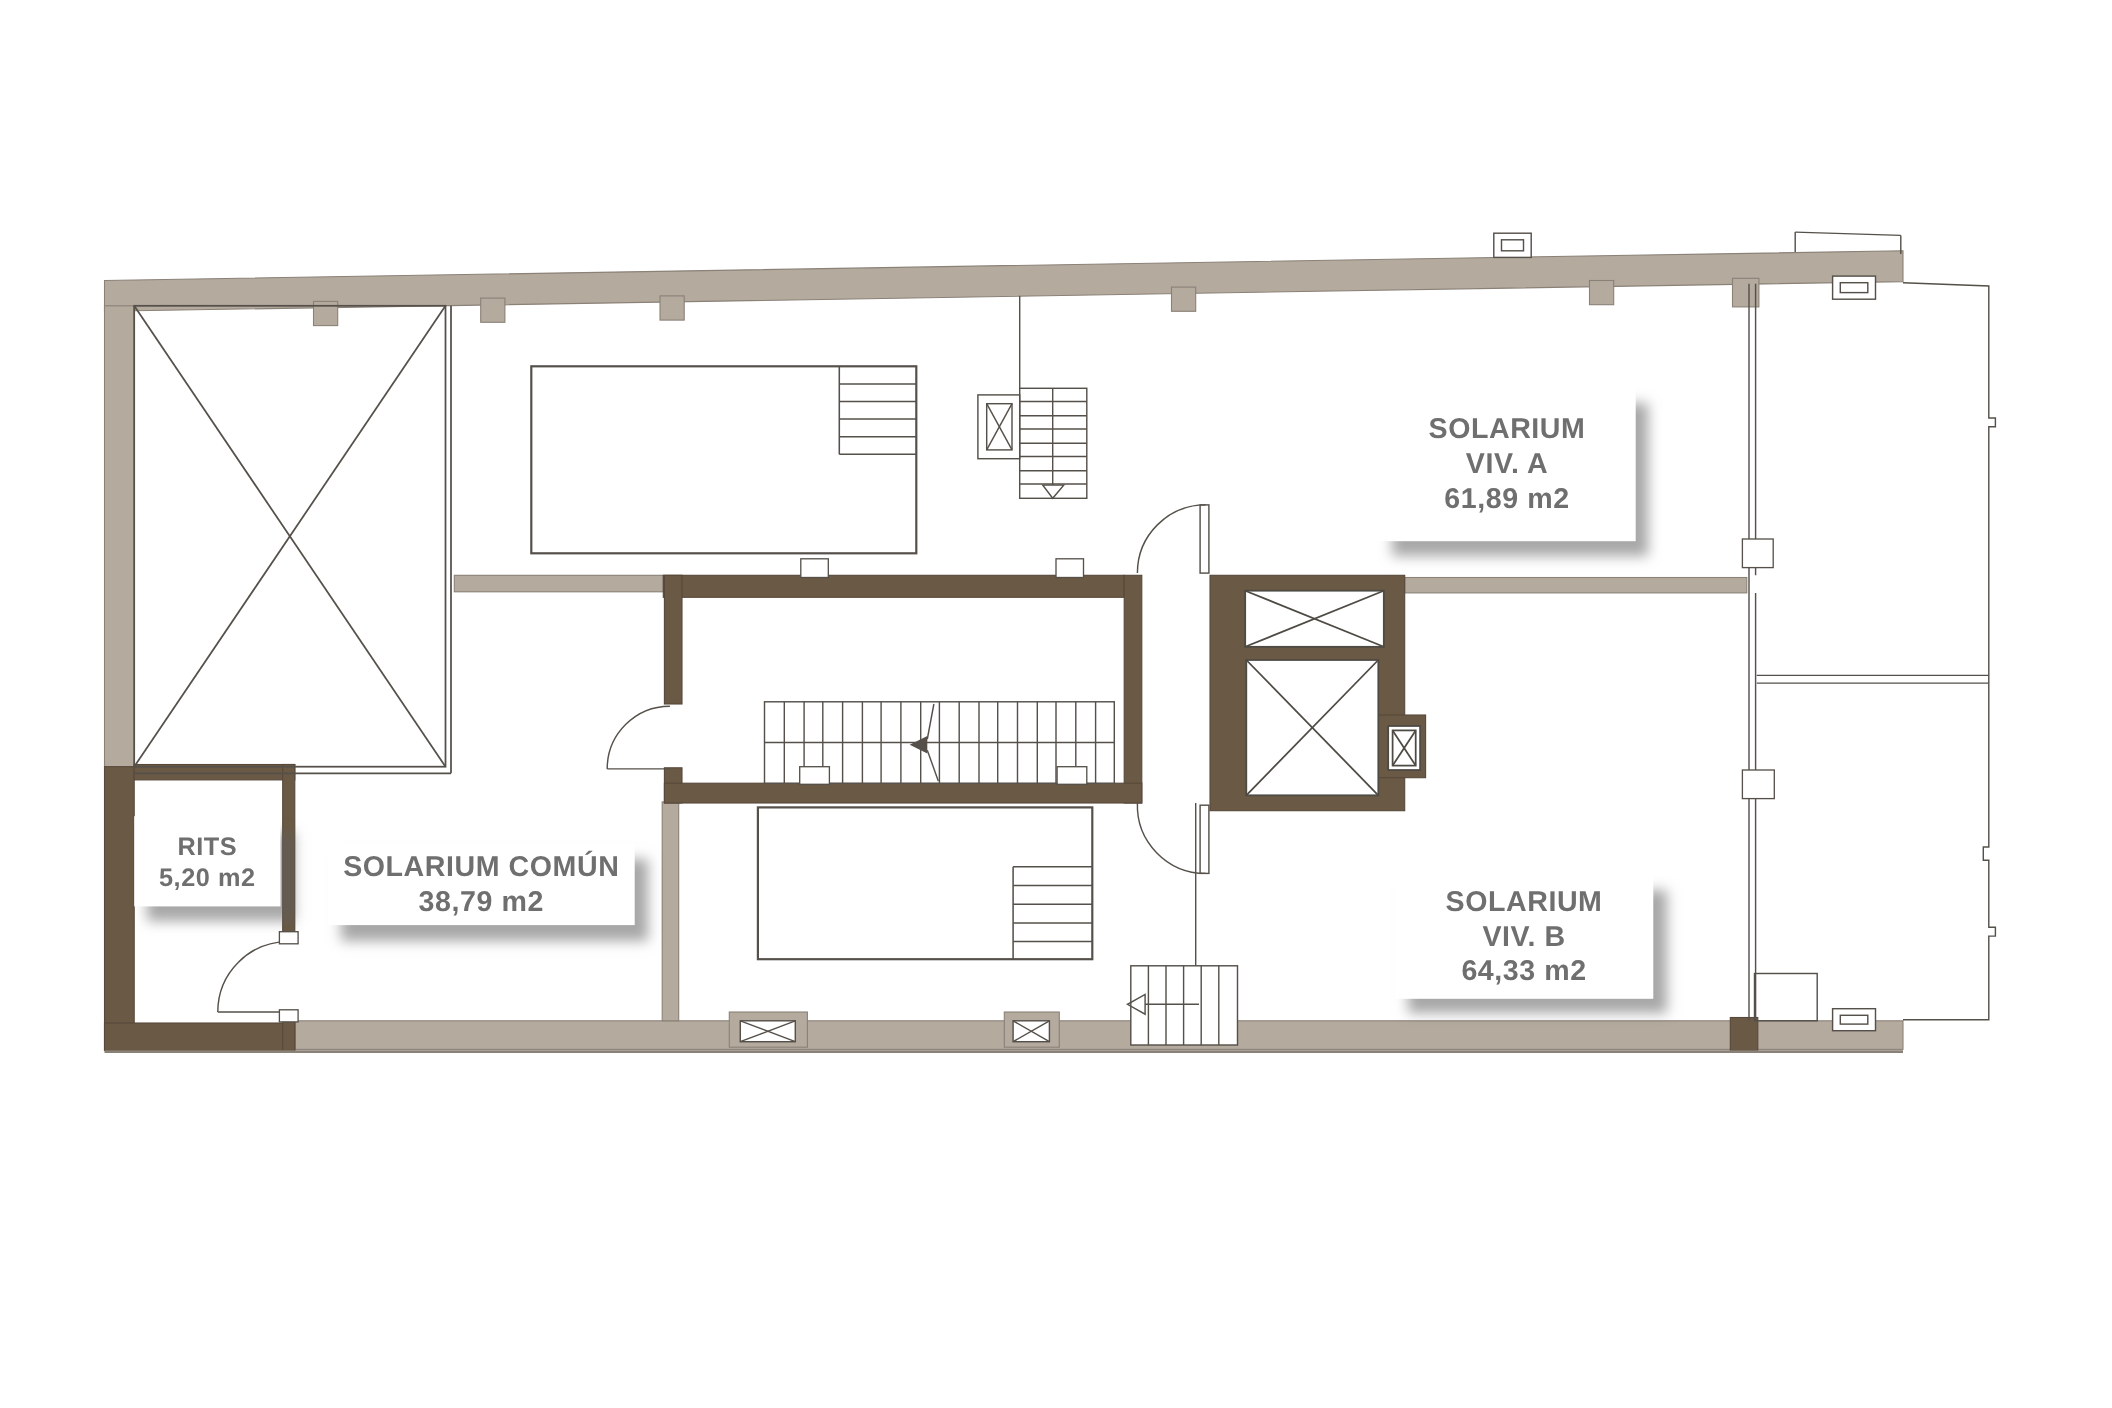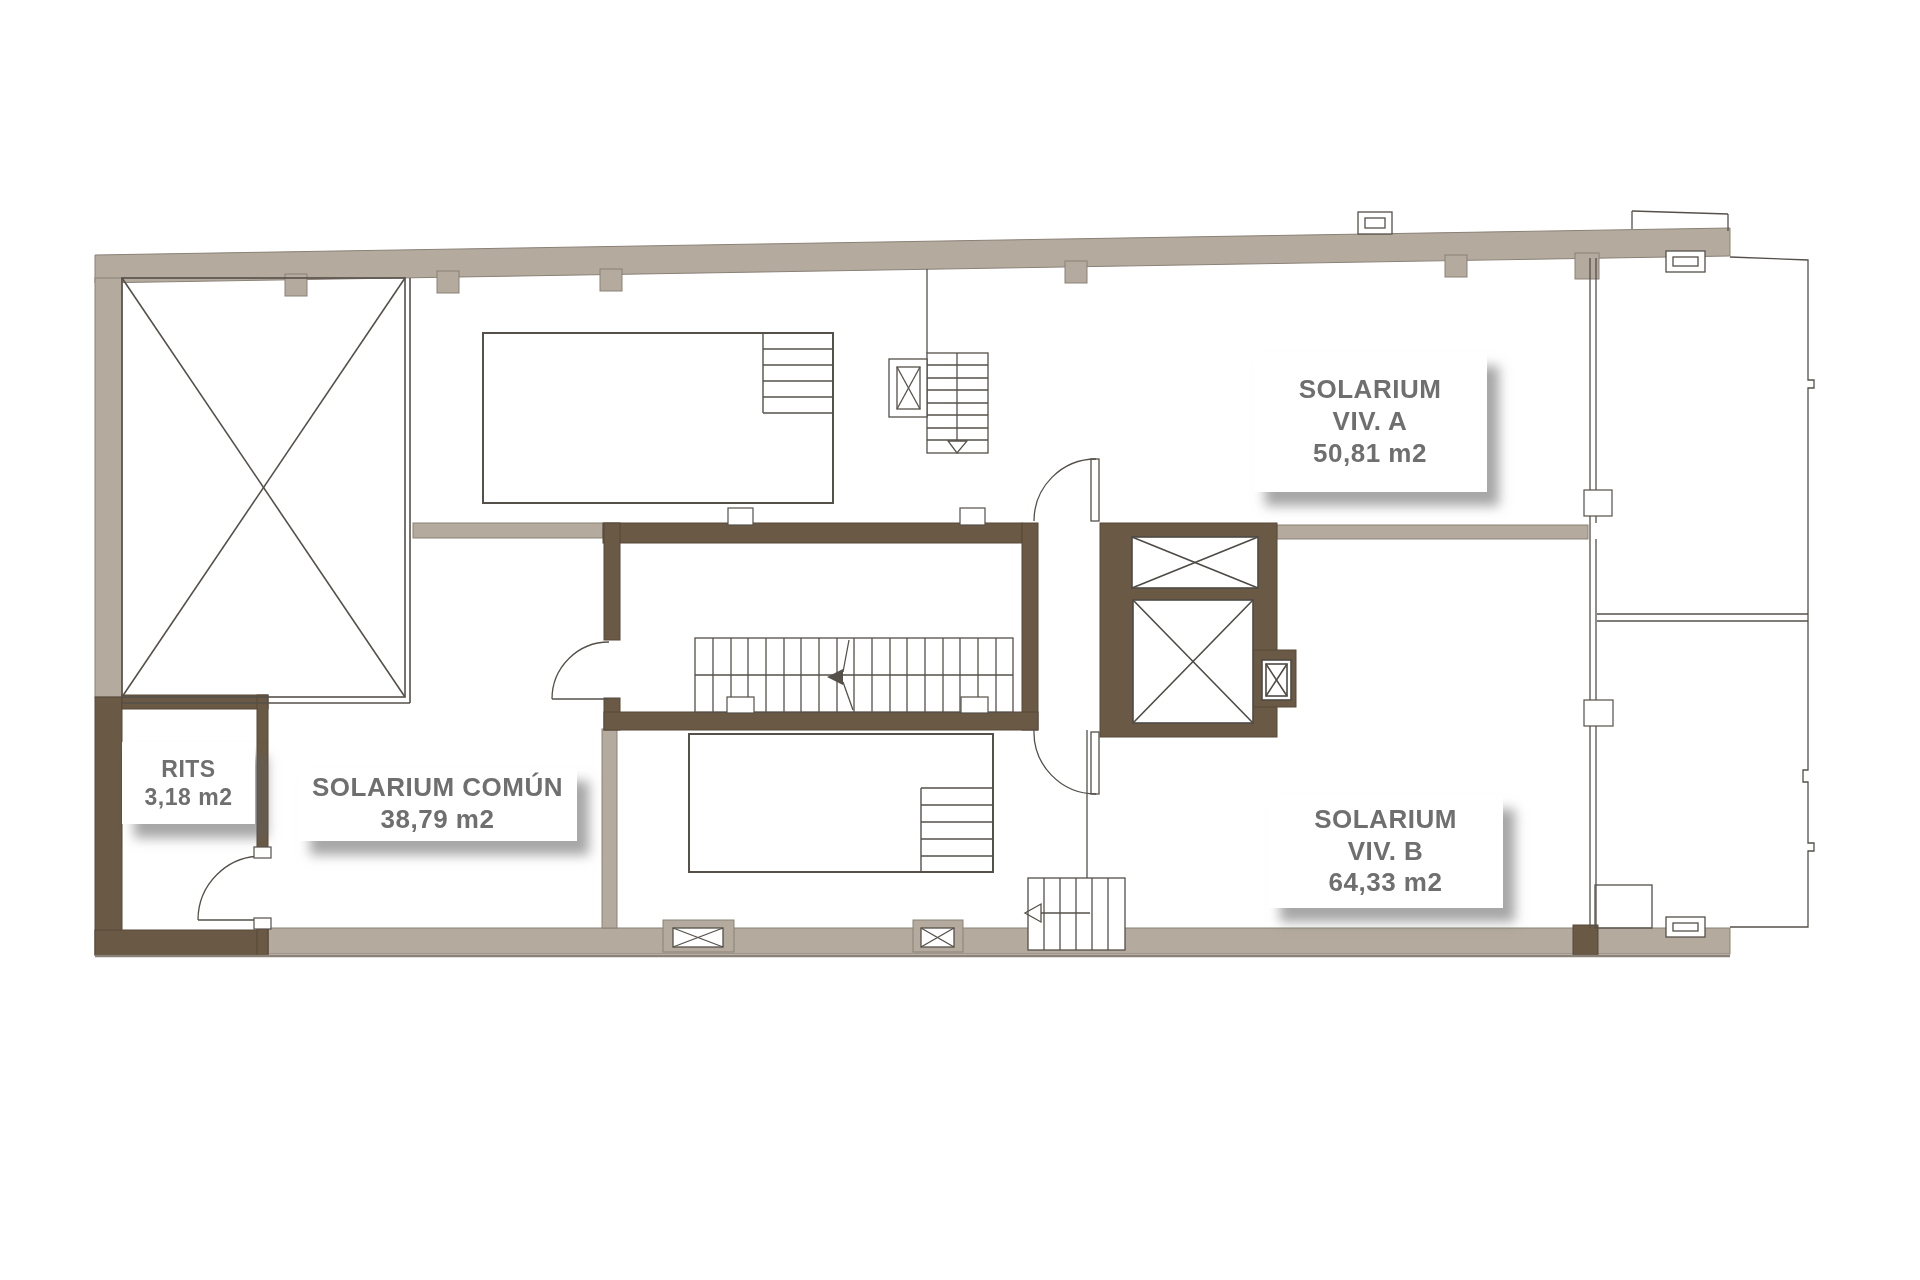--- a/index.html
+++ b/index.html
@@ -260,30 +260,30 @@
     <g>
       <rect x="1666" y="917" width="39" height="20"></rect>
       <rect x="1673" y="923" width="25" height="8"></rect>
     </g>
   </g>
 </svg>
 
 <div class="room-card fs-big" id="card-solarium-a">
   <span class="ln">SOLARIUM</span>
   <span class="ln">VIV. A</span>
-  <span class="ln">50,81 m2</span>
+  <span class="ln">61,89 m2</span>
 </div>
 
 <div class="room-card fs-big" id="card-solarium-b">
   <span class="ln">SOLARIUM</span>
   <span class="ln">VIV. B</span>
   <span class="ln">64,33 m2</span>
 </div>
 
 <div class="room-card fs-big" id="card-solarium-comun">
   <span class="ln">SOLARIUM COMÚN</span>
   <span class="ln">38,79 m2</span>
 </div>
 
 <div class="room-card fs-sm" id="card-rits">
   <span class="ln">RITS</span>
-  <span class="ln">3,18 m2</span>
+  <span class="ln">5,20 m2</span>
 </div>
 
 </body></html>

